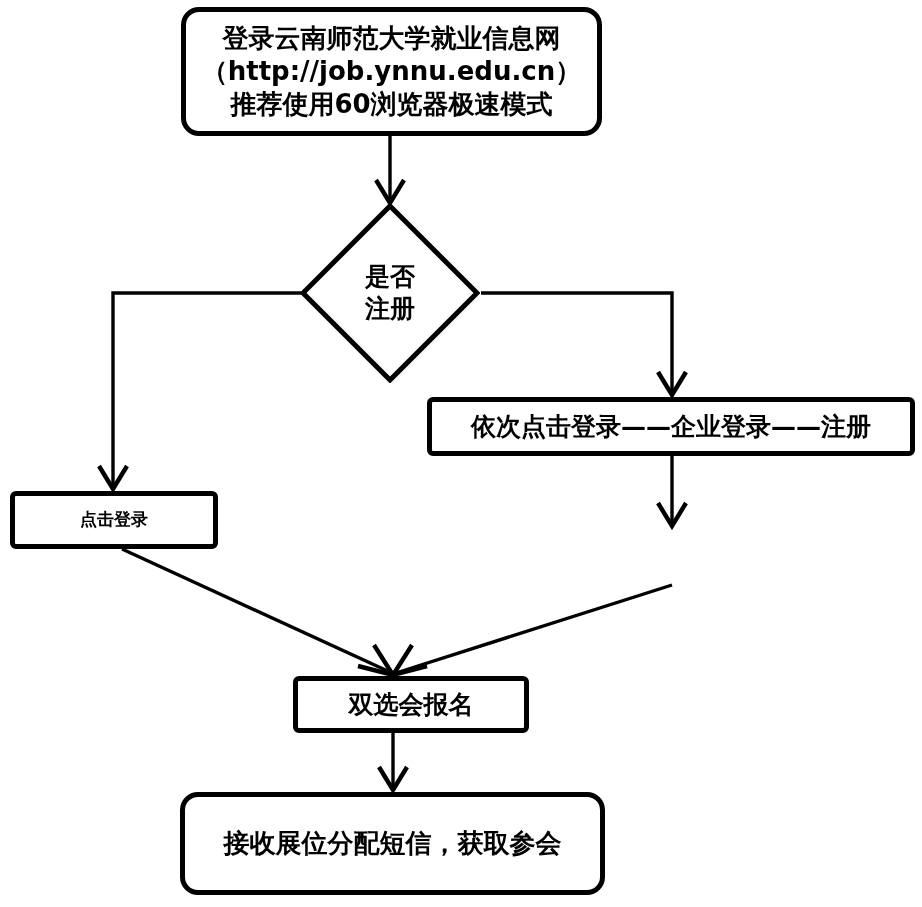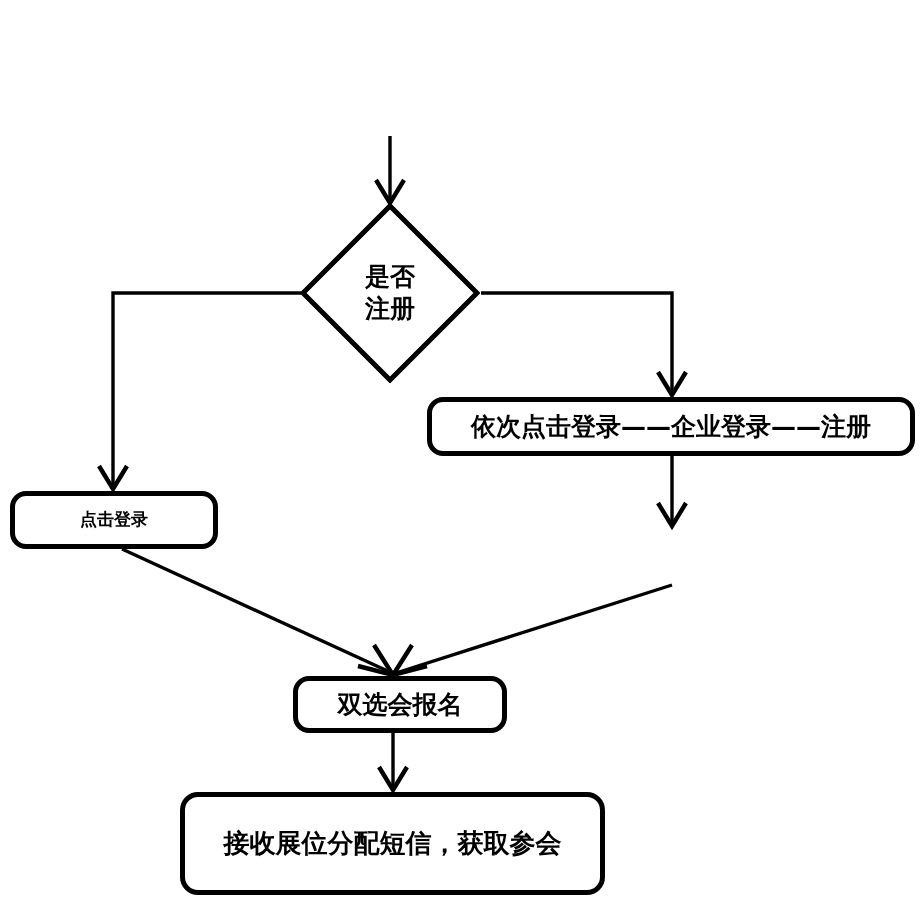--- a/index.html
+++ b/index.html
@@ -23,21 +23,21 @@
     left: 0;
     top: 0;
     width: 922px;
     height: 907px;
   }
   .node {
     position: absolute;
     box-sizing: border-box;
     background: #ffffff;
     border: 5px solid #000000;
-    border-radius: 16px;
+    border-radius: 6px;
     display: flex;
     align-items: center;
     justify-content: center;
     text-align: center;
     color: #000000;
     font-weight: bold;
     line-height: 1.26;
     z-index: 3;
   }
   .node .lines {
@@ -48,21 +48,21 @@
   .node .ln {
     display: block;
     white-space: nowrap;
   }
 
   
   #node-start  { left: 181px; top: 7px;   width: 421px; height: 129px; font-size: 26px; border-radius: 18px; }
   #node-reg    { left: 427px; top: 397px; width: 488px; height: 59px;  font-size: 25px; }
   #node-login  { left: 10px;  top: 491px; width: 208px; height: 58px;  font-size: 17px; }
   #node-info   { left: 483px; top: 528px; width: 380px; height: 57px;  font-size: 25px; }
-  #node-signup { left: 293px; top: 676px; width: 214px; height: 57px;  font-size: 25px; }
+  #node-signup { left: 293px; top: 676px; width: 236px; height: 57px;  font-size: 25px; }
   #node-final  { left: 180px; top: 792px; width: 425px; height: 103px; font-size: 26px; border-radius: 18px; }
 
   
   #node-decision {
     position: absolute;
     left: 300px;
     top: 203px;
     width: 180px;
     height: 180px;
     z-index: 3;
@@ -131,20 +131,27 @@
       </g>
 
       <g>
         <path d="M 393 733 L 393 789"></path>
         <path d="M 379 767 L 393 790 L 407 767" stroke-width="4.4"></path>
       </g>
 
     </g>
   </svg>
 
+  <div class="node" id="node-start">
+    <div class="lines">
+      <span class="ln">登录云南师范大学就业信息网</span>
+      <span class="ln">（http://job.ynnu.edu.cn）</span>
+      <span class="ln">推荐使用60浏览器极速模式</span>
+    </div>
+  </div>
 
   <div id="node-decision">
     <svg class="dia-shape" viewBox="0 0 180 180" xmlns="http://www.w3.org/2000/svg">
       <polygon points="90,3 177,90 90,177 3,90" fill="#ffffff" stroke="#000000" stroke-width="5" stroke-linejoin="miter"></polygon>
     </svg>
     <div class="dia-label">
       <span class="ln">是否</span>
       <span class="ln">注册</span>
     </div>
   </div>

